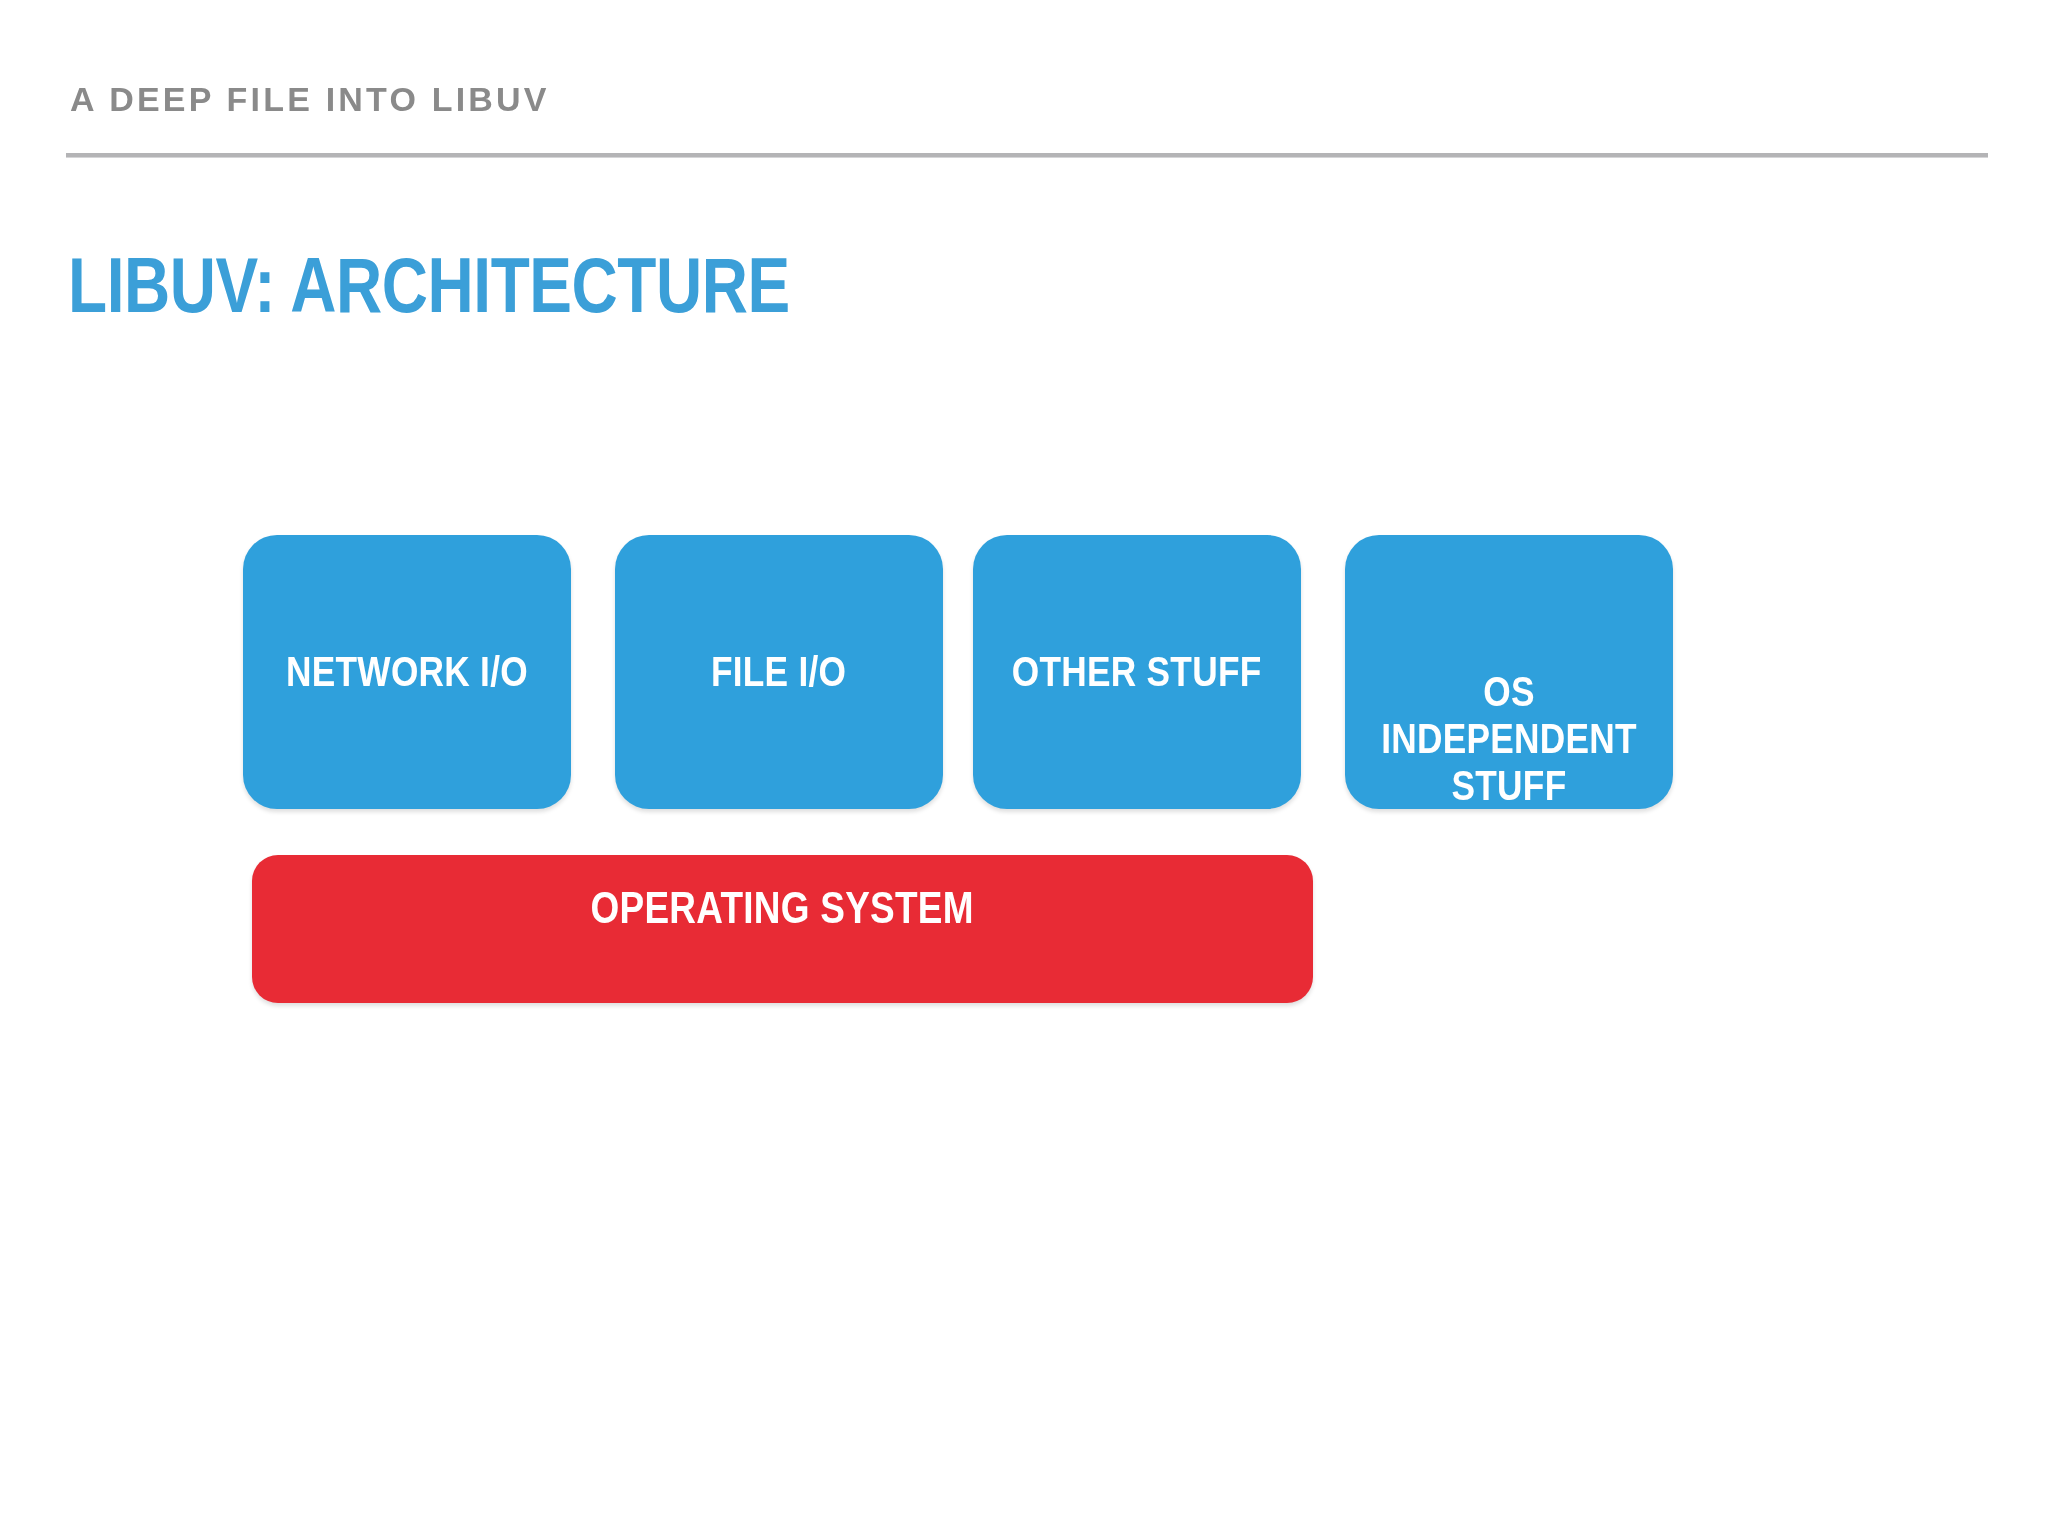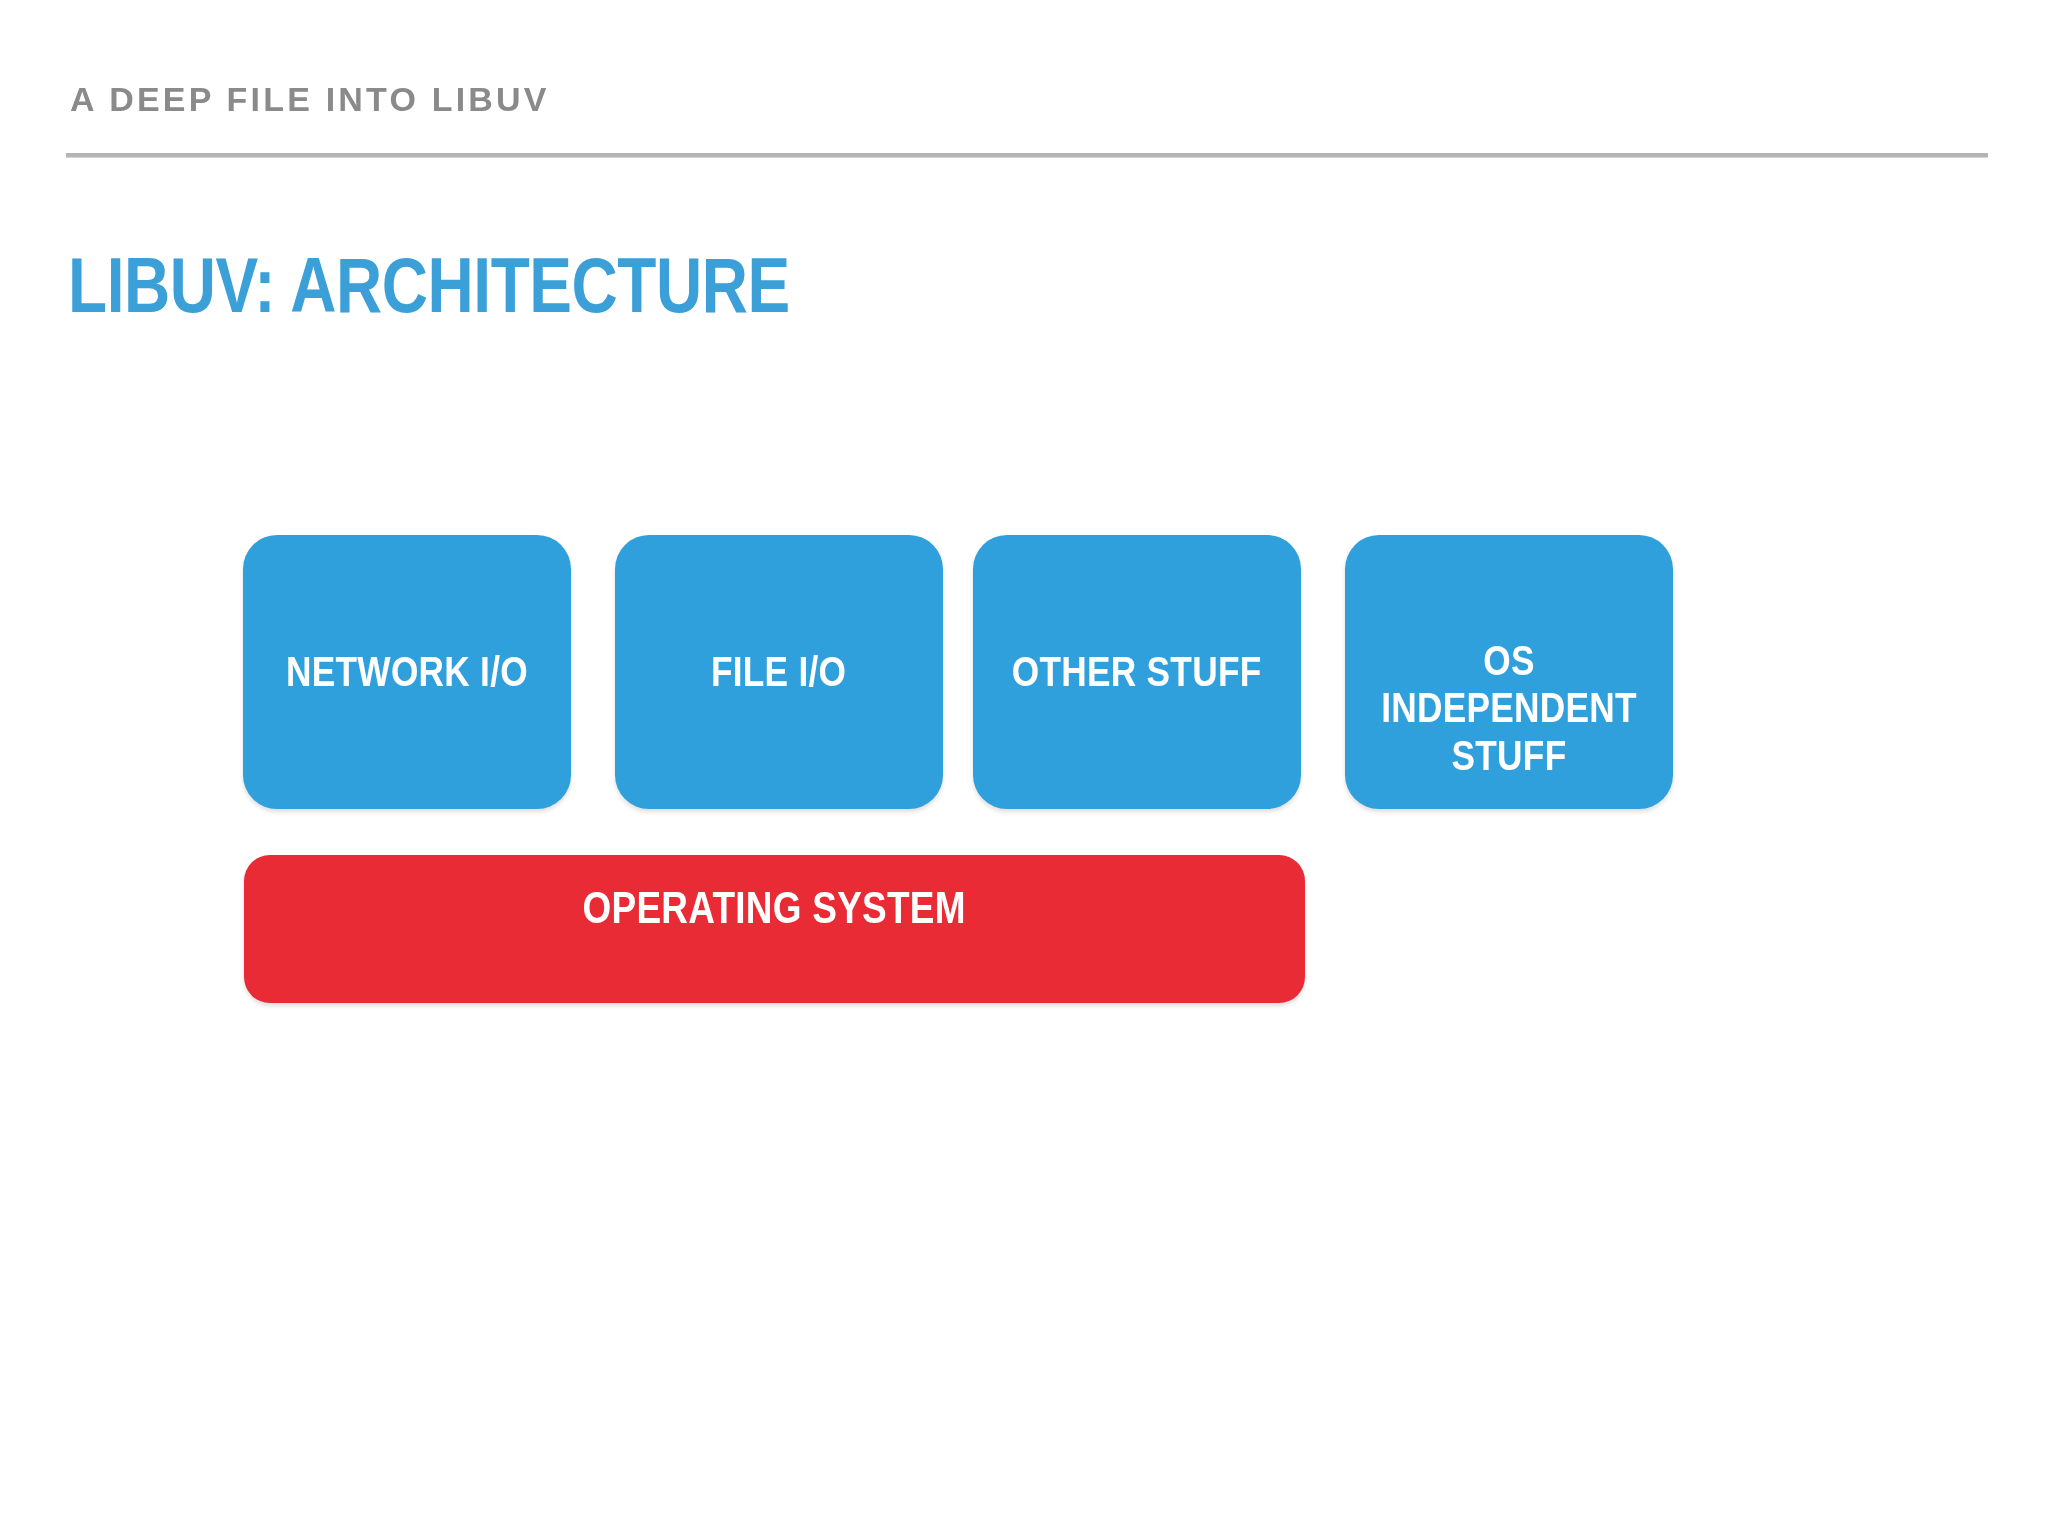--- a/index.html
+++ b/index.html
@@ -102,31 +102,31 @@
     font-size: 42px;
   }
 
   #box-network-io { left: 243px; width: 328px; }
   #box-file-io    { left: 615px; width: 328px; }
   #box-other-stuff{ left: 973px; width: 328px; }
 
   #box-os-independent {
     left: 1345px;
     width: 328px;
-    align-items: center;
+    align-items: flex-end;
     padding-top: 72px;
   }
   #box-os-independent .box-label {
     font-size: 42px;
     line-height: 1.12;
   }
 
   
   #box-operating-system {
-    left: 244px;
+    left: 252px;
     top: 855px;
     width: 1061px;
     height: 148px;
     background: #e82b35;
     border-radius: 26px;
     align-items: flex-start;
     padding-top: 30px;
   }
   #box-operating-system .box-label {
     font-size: 44px;

